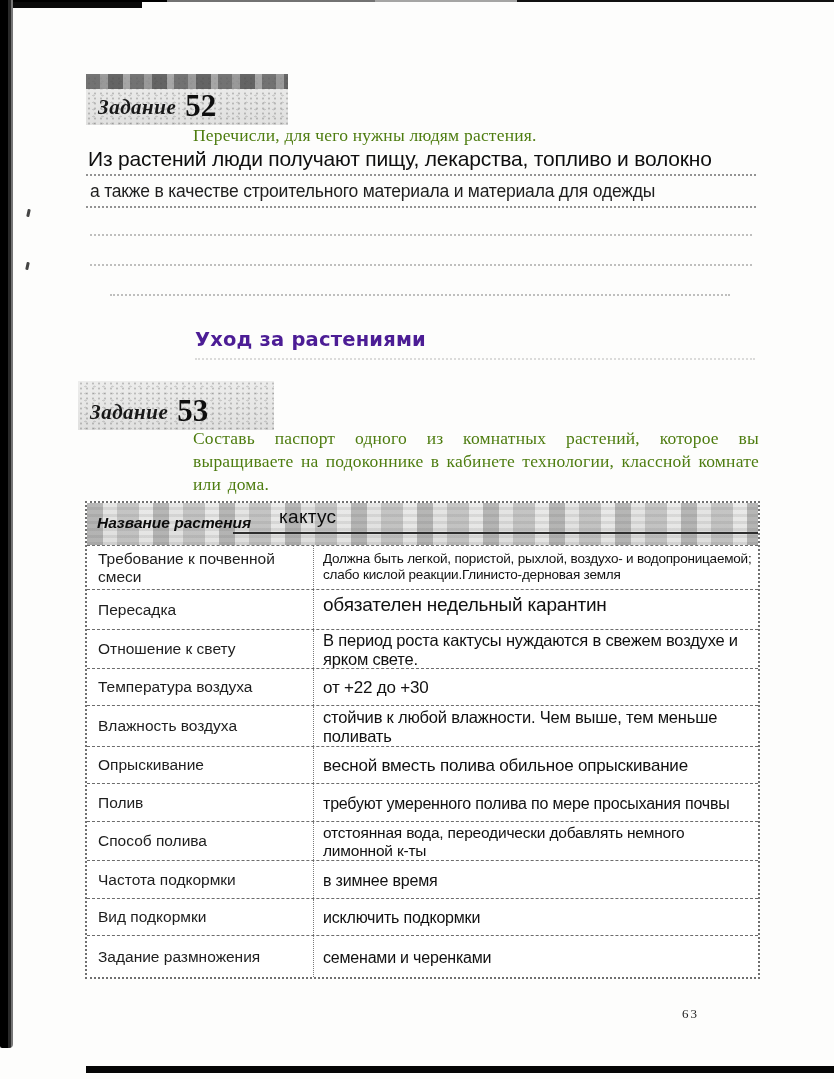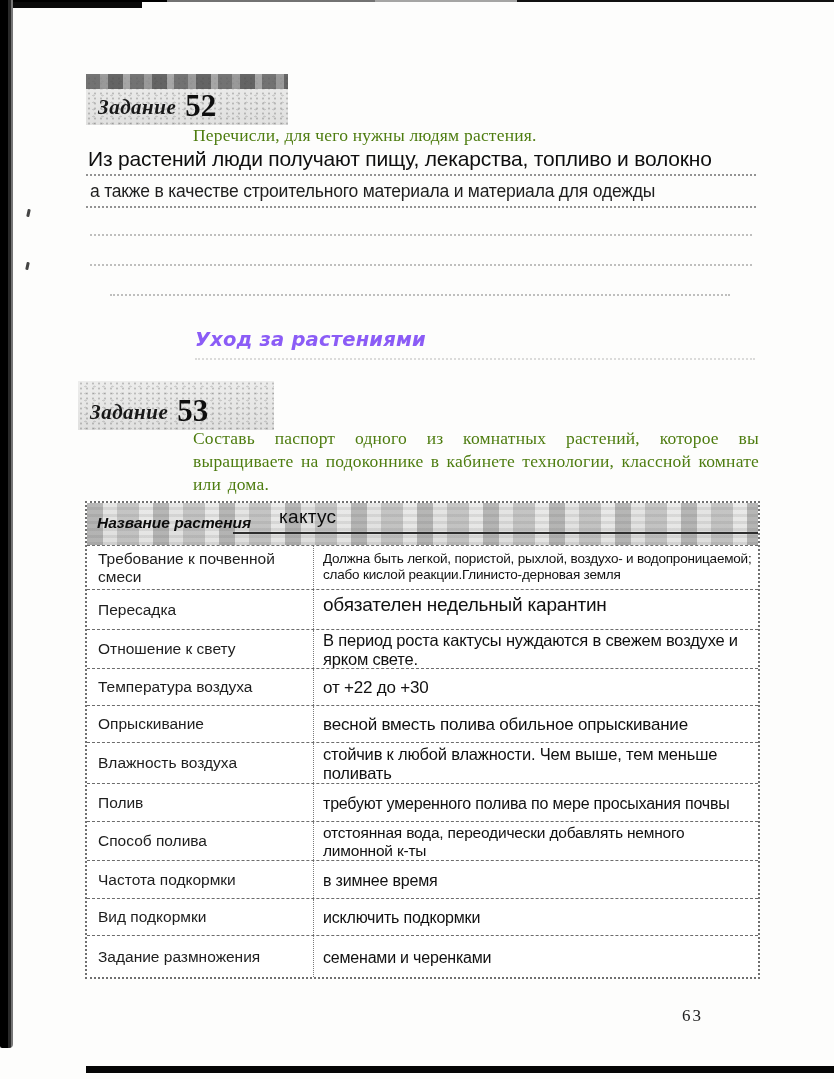--- a/index.html
+++ b/index.html
@@ -49,21 +49,21 @@
   .hand{font-family:"Liberation Sans",sans-serif;color:#0e0e0e;letter-spacing:-.2px;}
   .ans1{left:88px;top:147px;font-size:21px;}
   .ans2{left:90px;top:181px;font-size:17.5px;color:#1e1e1e;}
 
   
   .rule{height:0;border-top:2px dotted rgba(60,60,60,.55);}
   .rule.faint{border-top:2px dotted rgba(90,90,90,.38);}
 
   
   .section-heading{left:195px;top:328px;font-family:"DejaVu Sans",sans-serif;
-    font-weight:bold;font-style:italic;font-size:19.5px;color:#8b5cf6;letter-spacing:.2px;}
+    font-weight:bold;font-size:19.5px;color:#4c1d95;letter-spacing:.2px;}
 
   
   .ptable{left:85px;top:501px;width:675px;box-sizing:border-box;
     border:2px dotted #6f6f6f;background:#fff;}
   .thead{position:relative;height:42px;overflow:hidden;
     background:
       repeating-linear-gradient(90deg,rgba(70,70,70,.34) 0 16px,rgba(0,0,0,.05) 16px 30px,rgba(95,95,95,.30) 30px 52px,rgba(0,0,0,.03) 52px 66px),
       repeating-linear-gradient(0deg,rgba(0,0,0,.07) 0 3px,rgba(0,0,0,0) 3px 7px),
       linear-gradient(#f2f2f1,#eaeae9);}
   .thead .hlabel{position:absolute;left:10px;top:11px;font-weight:bold;font-style:italic;
@@ -81,21 +81,21 @@
   .h44{height:44px}.h40{height:40px}.h39{height:39px}.h37{height:37px}
   .h41{height:41px}.h38{height:38px}.h42{height:42px}
   .v-xs{font-size:13.5px;line-height:16px;align-items:flex-start;padding-top:5px;}
   .v-xl{font-size:19px;align-items:flex-start;padding-top:4px;}
   .v-md{font-size:16.5px;line-height:19px;}
   .v-rg{font-size:17px;}
   .v-sm{font-size:16px;}
   .v-ov{font-size:15.5px;line-height:18px;}
 
   .page-number{left:682px;top:1006px;font-family:"Liberation Serif",serif;
-    font-size:17px;color:#222;letter-spacing:2px;}
+    font-size:13px;color:#222;letter-spacing:2px;}
 </style>
 </head>
 <body>
 
 <div class="abs top-corner"></div>
 <div class="abs top-line"></div>
 <div class="abs binding-bar"></div>
 <div class="abs bottom-line"></div>
 <div class="abs stray-mark" style="left:27px;top:209px;"></div>
 <div class="abs stray-mark" style="left:26px;top:262px;"></div>
@@ -137,27 +137,27 @@
     <div class="tvalue v-xl hand">обязателен недельный карантин</div>
   </div>
   <div class="trow h39">
     <div class="tlabel">Отношение к свету</div>
     <div class="tvalue v-md hand">В период роста кактусы нуждаются в свежем воздухе и ярком свете.</div>
   </div>
   <div class="trow h37">
     <div class="tlabel">Температура воздуха</div>
     <div class="tvalue v-rg hand">от +22 до +30</div>
   </div>
+  <div class="trow h41">
+    <div class="tlabel">Влажность воздуха</div>
+    <div class="tvalue v-md hand">стойчив к любой влажности. Чем выше, тем меньше поливать</div>
+  </div>
   <div class="trow h37">
     <div class="tlabel">Опрыскивание</div>
     <div class="tvalue v-rg hand">весной вместь полива обильное опрыскивание</div>
-  </div>
-  <div class="trow h41">
-    <div class="tlabel">Влажность воздуха</div>
-    <div class="tvalue v-md hand">стойчив к любой влажности. Чем выше, тем меньше поливать</div>
   </div>
   <div class="trow h38">
     <div class="tlabel">Полив</div>
     <div class="tvalue v-sm hand">требуют умеренного полива по мере просыхания почвы</div>
   </div>
   <div class="trow h39">
     <div class="tlabel">Способ полива</div>
     <div class="tvalue v-ov hand">отстоянная вода, переодически добавлять немного лимонной к-ты</div>
   </div>
   <div class="trow h38">

